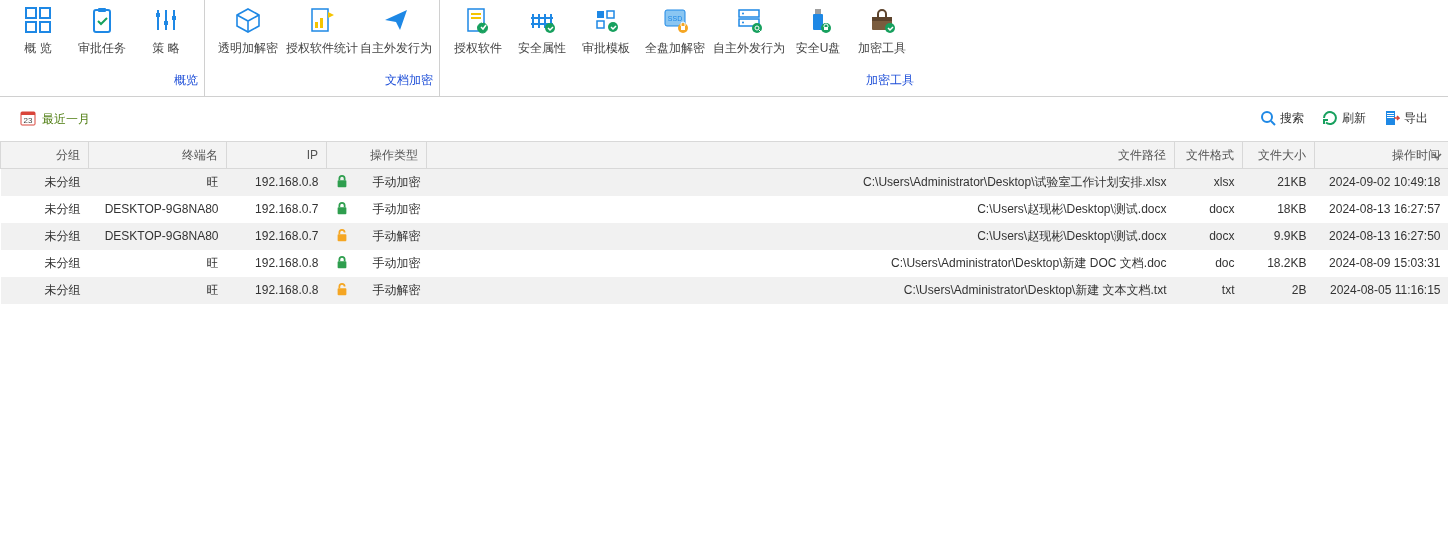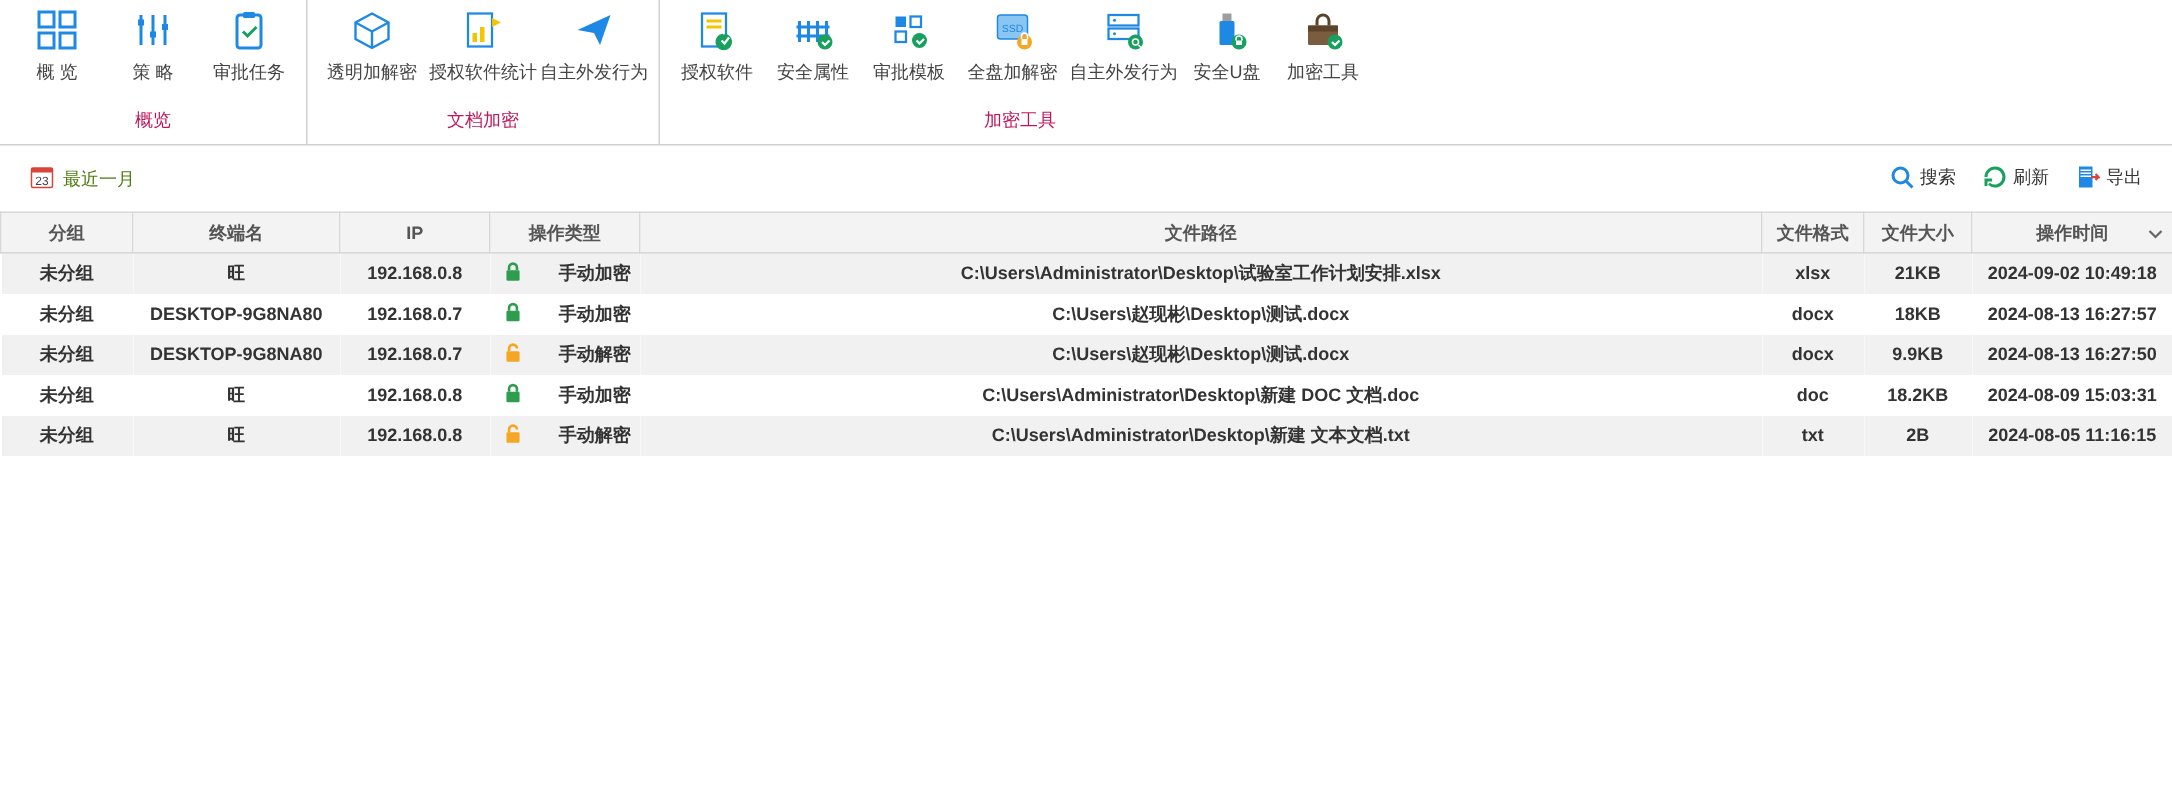--- a/index.html
+++ b/index.html
@@ -9,34 +9,34 @@
 .ribbon{display:flex;border-bottom:1px solid #d0d0d0}
 .ribbon-group{border-right:1px solid #d0d0d0;padding:0 6px 2px 6px}
 .ribbon-group.last{border-right:none}
 .ribbon-items{display:flex;align-items:flex-start;height:66px}
 .ribbon-item{display:flex;flex-direction:column;align-items:center;justify-content:flex-start;width:64px;height:64px;padding-top:6px;cursor:pointer}
 .ribbon-item.wide{width:74px}
 .ribbon-item.active{background:#cfe6f7}
 .ribbon-ico{width:28px;height:28px;display:flex;align-items:center;justify-content:center}
 .ribbon-ico svg{width:28px;height:28px}
 .ribbon-lbl{margin-top:6px;font-size:12px;color:#444;white-space:nowrap}
-.ribbon-title{text-align:center;font-size:12px;color:#be185d;height:28px;line-height:28px}
+.ribbon-title{text-align:right;font-size:12px;color:#1d4ed8;height:28px;line-height:28px}
 
 
 .bar{display:flex;align-items:center;height:44px;padding:0 20px}
 .bar-left{display:flex;align-items:center;gap:6px;cursor:pointer}
 .bar-left svg{width:16px;height:16px}
 .bar-left span{color:#4d7c0f}
 .bar-spacer{flex:1}
 .bar-btn{display:flex;align-items:flex-start;gap:4px;margin-left:18px;cursor:pointer;color:#333}
 .bar-btn svg{width:16px;height:16px}
 
 
 .tbl{width:100%;border-collapse:collapse;table-layout:fixed}
-.tbl th,.tbl td{text-align:center;font-weight:bold;padding:0 8px;height:27px;white-space:nowrap;overflow:hidden;text-overflow:ellipsis}
+.tbl th,.tbl td{text-align:right;font-weight:normal;padding:0 8px;height:27px;white-space:nowrap;overflow:hidden;text-overflow:ellipsis}
 .tbl thead th{background:#f3f3f3;border-top:1px solid #d8d8d8;border-bottom:1px solid #d8d8d8;border-right:1px solid #d8d8d8;color:#555;position:relative}
 .tbl thead th:first-child{border-left:1px solid #d8d8d8}
 .tbl tbody tr:nth-child(odd){background:#f1f1f1}
 .tbl tbody tr:nth-child(even){background:#fff}
 .op-cell{display:flex;align-items:center;gap:24px}
 .sort-ico{position:absolute;right:6px;top:8px}
 
 
 .c-group{width:88px}
 .c-term{width:138px}
@@ -57,32 +57,32 @@
           <span class="ribbon-ico">
             <svg viewBox="0 0 28 28">
               <use href="#i-grid"></use>
             </svg>
           </span>
           <span class="ribbon-lbl">概  览</span>
         </div>
         <div class="ribbon-item">
           <span class="ribbon-ico">
             <svg viewBox="0 0 28 28">
+              <use href="#i-clipboard"></use>
+            </svg>
+          </span>
+          <span class="ribbon-lbl">审批任务</span>
+        </div>
+        <div class="ribbon-item">
+          <span class="ribbon-ico">
+            <svg viewBox="0 0 28 28">
               <use href="#i-sliders"></use>
             </svg>
           </span>
           <span class="ribbon-lbl">策  略</span>
-        </div>
-        <div class="ribbon-item">
-          <span class="ribbon-ico">
-            <svg viewBox="0 0 28 28">
-              <use href="#i-clipboard"></use>
-            </svg>
-          </span>
-          <span class="ribbon-lbl">审批任务</span>
         </div>
       </div>
       <div class="ribbon-title">概览</div>
     </div>
     <div class="ribbon-group">
       <div class="ribbon-items">
         <div class="ribbon-item wide">
           <span class="ribbon-ico">
             <svg viewBox="0 0 28 28">
               <use href="#i-cube"></use>

